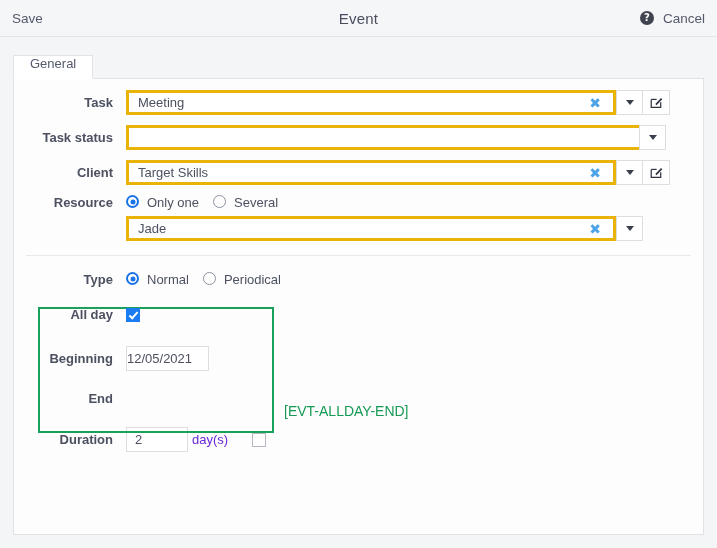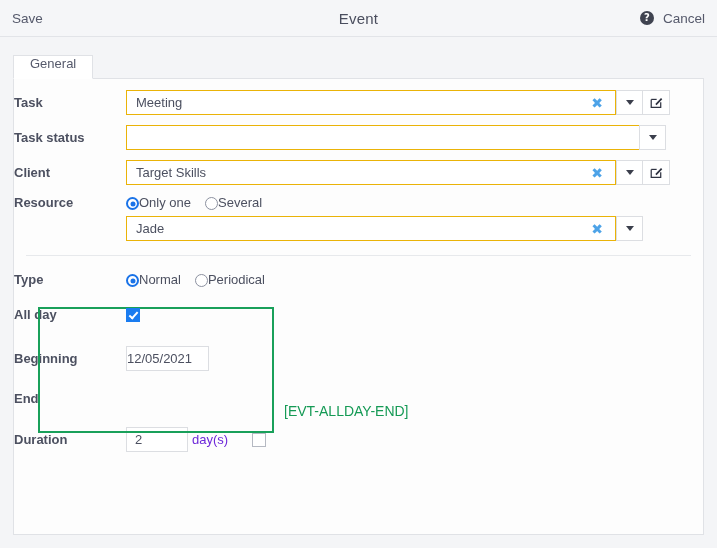--- a/index.html
+++ b/index.html
@@ -105,34 +105,34 @@
   }
 
   
   .row {
     display: flex;
     align-items: center;
     margin-bottom: 10px;
   }
   .lbl {
     width: 112px;
-    text-align: left;
+    text-align: right;
     padding-right: 13px;
     font-size: 13px;
     font-weight: bold;
     color: #4c5060;
     box-sizing: border-box;
     flex: none;
   }
   .ctl { display: flex; align-items: center; }
 
   
   .tf {
     height: 25px;
-    border: 1px solid #eab308;
+    border: 3px solid #eab308;
     background: #ffffff;
     box-sizing: border-box;
     display: flex;
     align-items: center;
     padding-left: 9px;
     font-size: 13px;
     color: #4c5060;
   }
   .tf.w-main { width: 490px; }
   .tf.w-status { width: 513px; border-right: none; }
@@ -167,21 +167,21 @@
   .caret {
     width: 0; height: 0;
     border-left: 4px solid transparent;
     border-right: 4px solid transparent;
     border-top: 5px solid #3b3f4c;
   }
   .edit-ic { display: block; }
 
   
   .radio-group { display: flex; align-items: center; gap: 14px; }
-  .radio-item { display: flex; align-items: flex-end; gap: 0; cursor: pointer; }
+  .radio-item { display: flex; align-items: flex-start; gap: 8px; cursor: pointer; }
   .radio {
     width: 13px; height: 13px;
     border-radius: 50%;
     border: 1px solid #8c91a0;
     background: #ffffff;
     box-sizing: border-box;
     flex: none;
     position: relative;
   }
   .radio.on {

